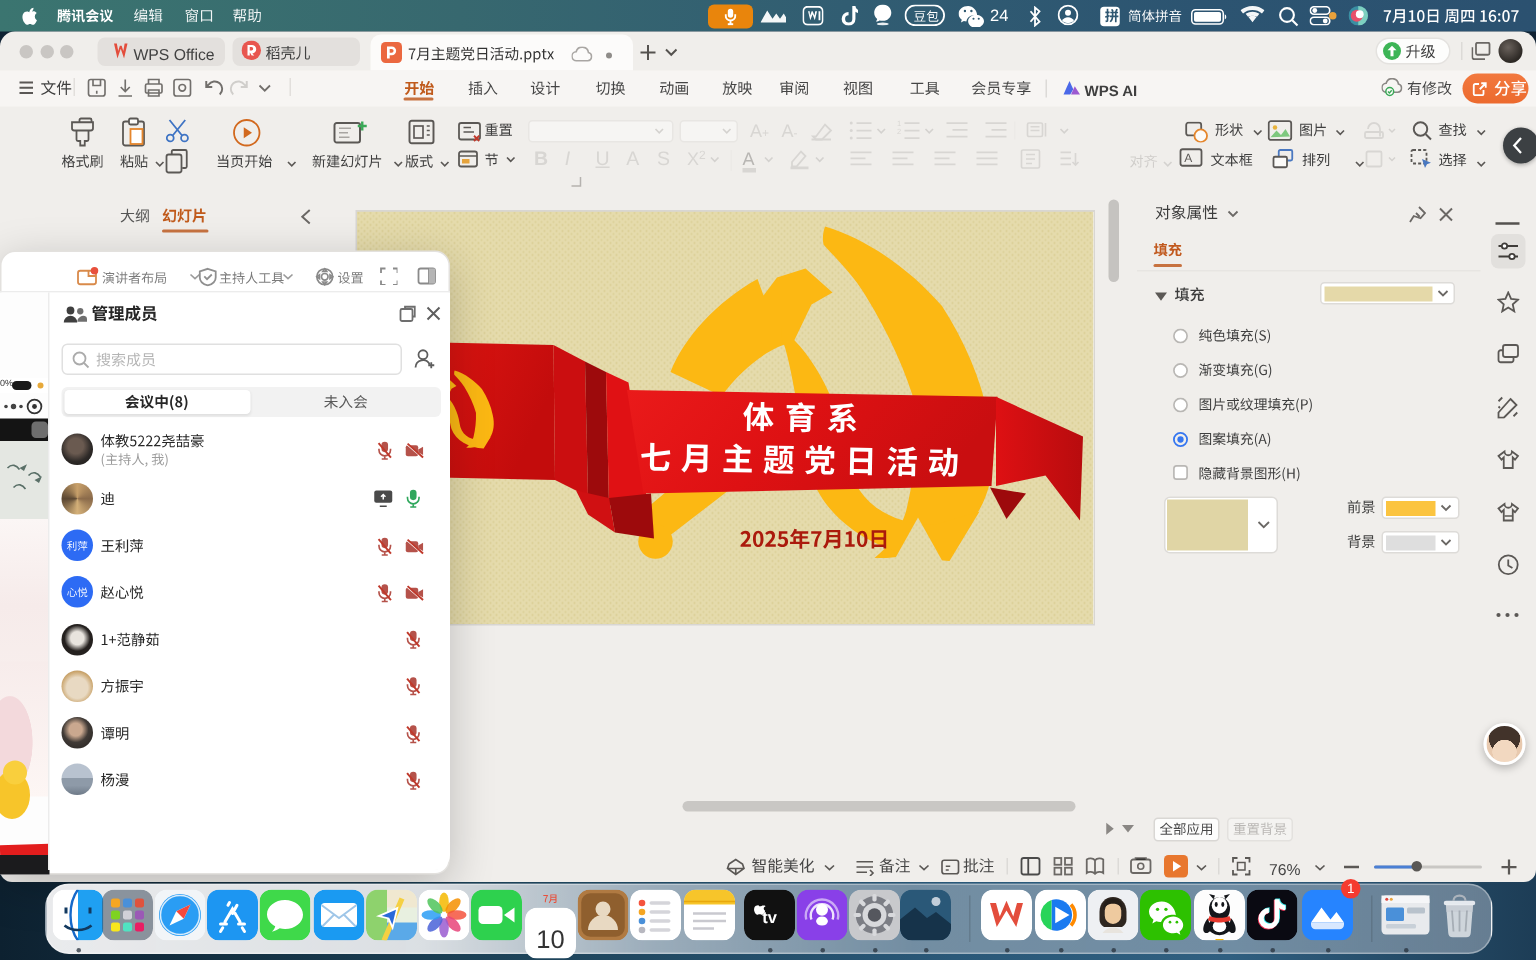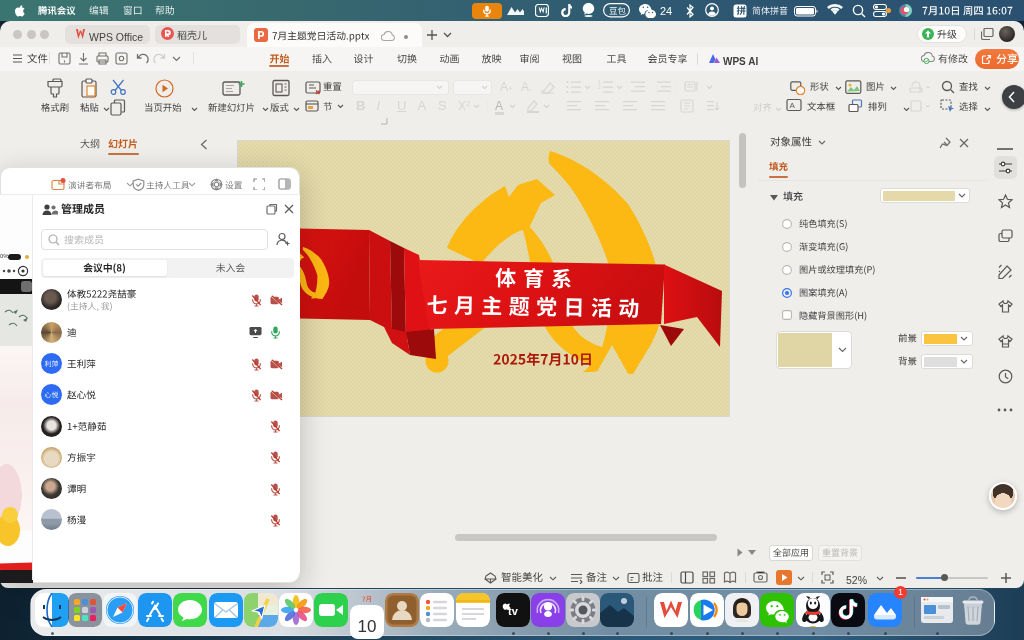--- a/index.html
+++ b/index.html
@@ -783,21 +783,21 @@
       <path fill="#fff" d="M6 4l5.5 3.5L6 11z"></path>
     </svg></div>
 <svg class="abs" style="left:797px;top:576px;" width="8" height="5" viewBox="0 0 8 5">
     <path fill="none" stroke="#5b5855" stroke-width="1.1" d="M1 1l3 2.8L7 1"></path>
   </svg>
 <div class="abs" style="left:812px;top:572px;width:1px;height:11px;background:#dcdad7"></div>
 <svg class="abs" style="left:821px;top:571px;" width="13" height="13" viewBox="0 0 13 13">
     <path fill="none" stroke="#5b5855" stroke-width="1.2" d="M1 4V1h3M9 1h3v3M12 9v3H9M4 12H1V9"></path>
     <rect x="4" y="4" width="5" height="5" fill="none" stroke="#5b5855" stroke-width="1"></rect>
   </svg>
-<div class="abs" style="left:846px;top:574.5px;width:34px;font-size:10.5px;color:#454545;font-weight:normal;text-align:left;letter-spacing:normal;line-height:1;white-space:nowrap;">52%</div>
+<div class="abs" style="left:846px;top:574.5px;width:34px;font-size:10.5px;color:#454545;font-weight:normal;text-align:left;letter-spacing:normal;line-height:1;white-space:nowrap;">76%</div>
 <svg class="abs" style="left:876px;top:576px;" width="8" height="5" viewBox="0 0 8 5">
     <path fill="none" stroke="#5b5855" stroke-width="1.1" d="M1 1l3 2.8L7 1"></path>
   </svg>
 <svg class="abs" style="left:895px;top:576px;" width="12" height="4" viewBox="0 0 12 4">
     <path stroke="#5b5855" stroke-width="1.6" d="M1 2h10"></path>
   </svg>
 <div class="abs" style="left:916px;top:576.5px;width:72px;height:2px;background:#c9c7c4;border-radius:1px"></div>
 <div class="abs" style="left:916px;top:576.5px;width:28px;height:2px;background:#4a7fd4;border-radius:1px"></div>
 <div class="abs" style="left:941px;top:573.5px;width:7px;height:7px;background:#5a5855;border-radius:50%"></div>
 <svg class="abs" style="left:1000px;top:572px;" width="12" height="12" viewBox="0 0 12 12">

